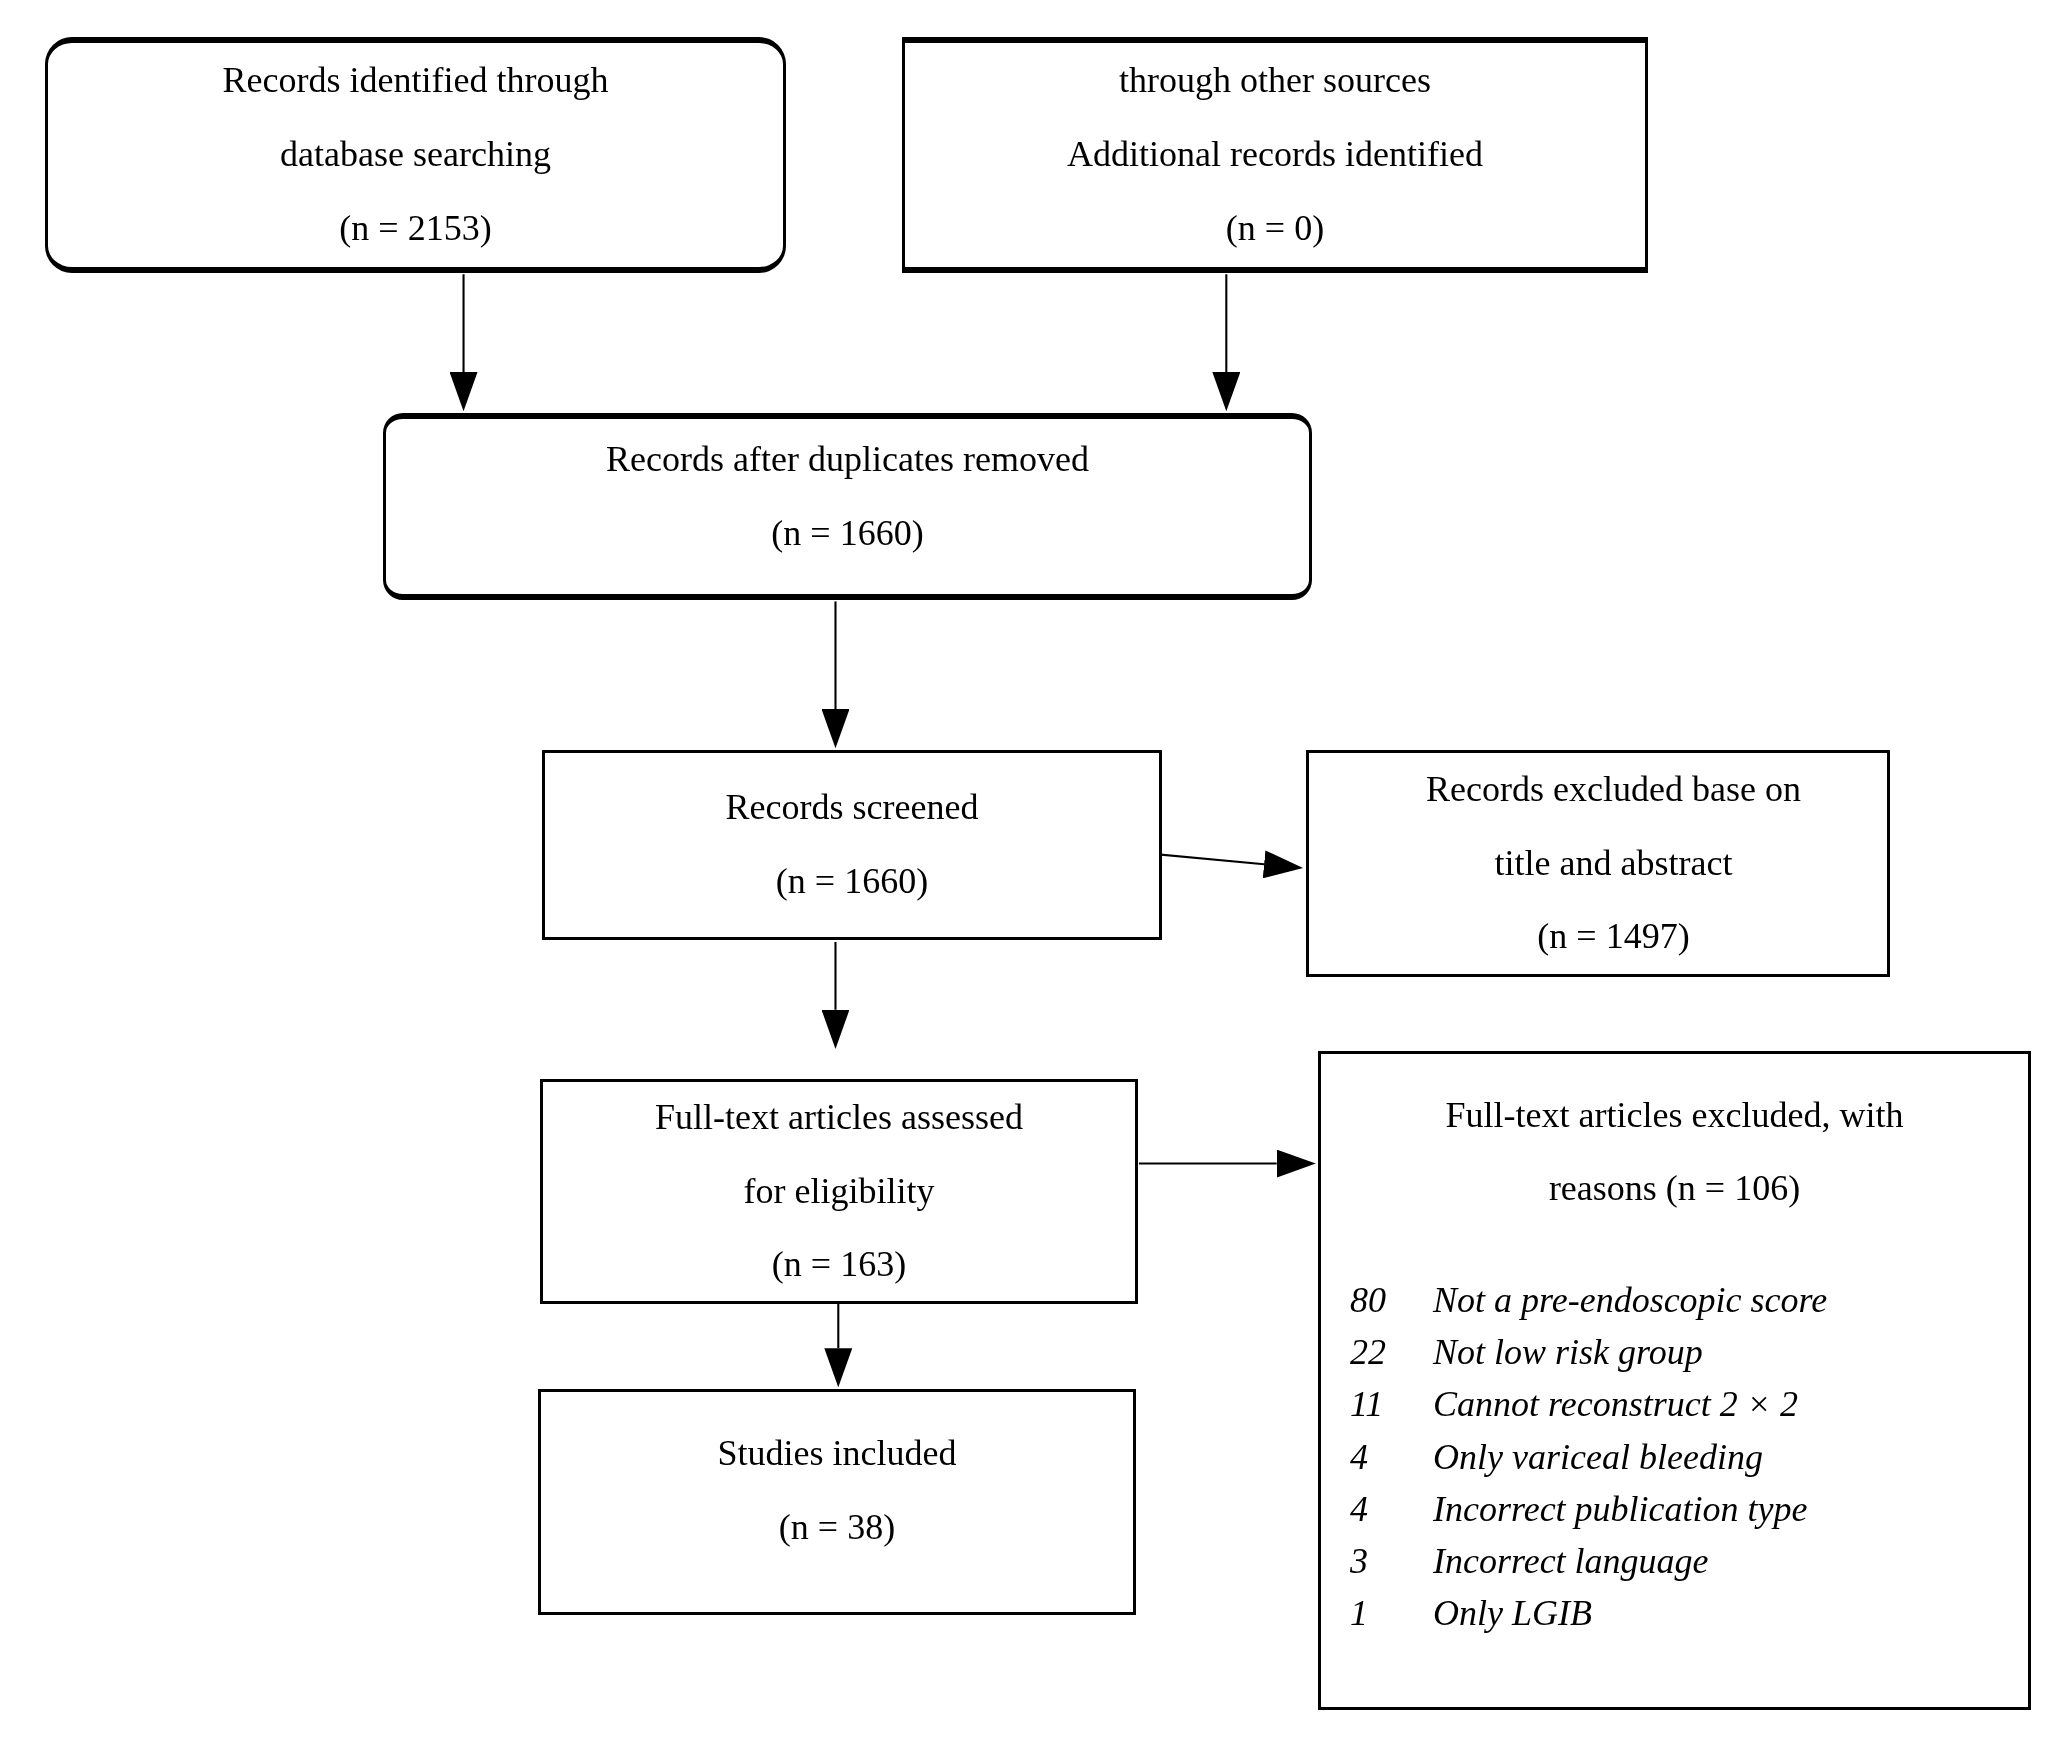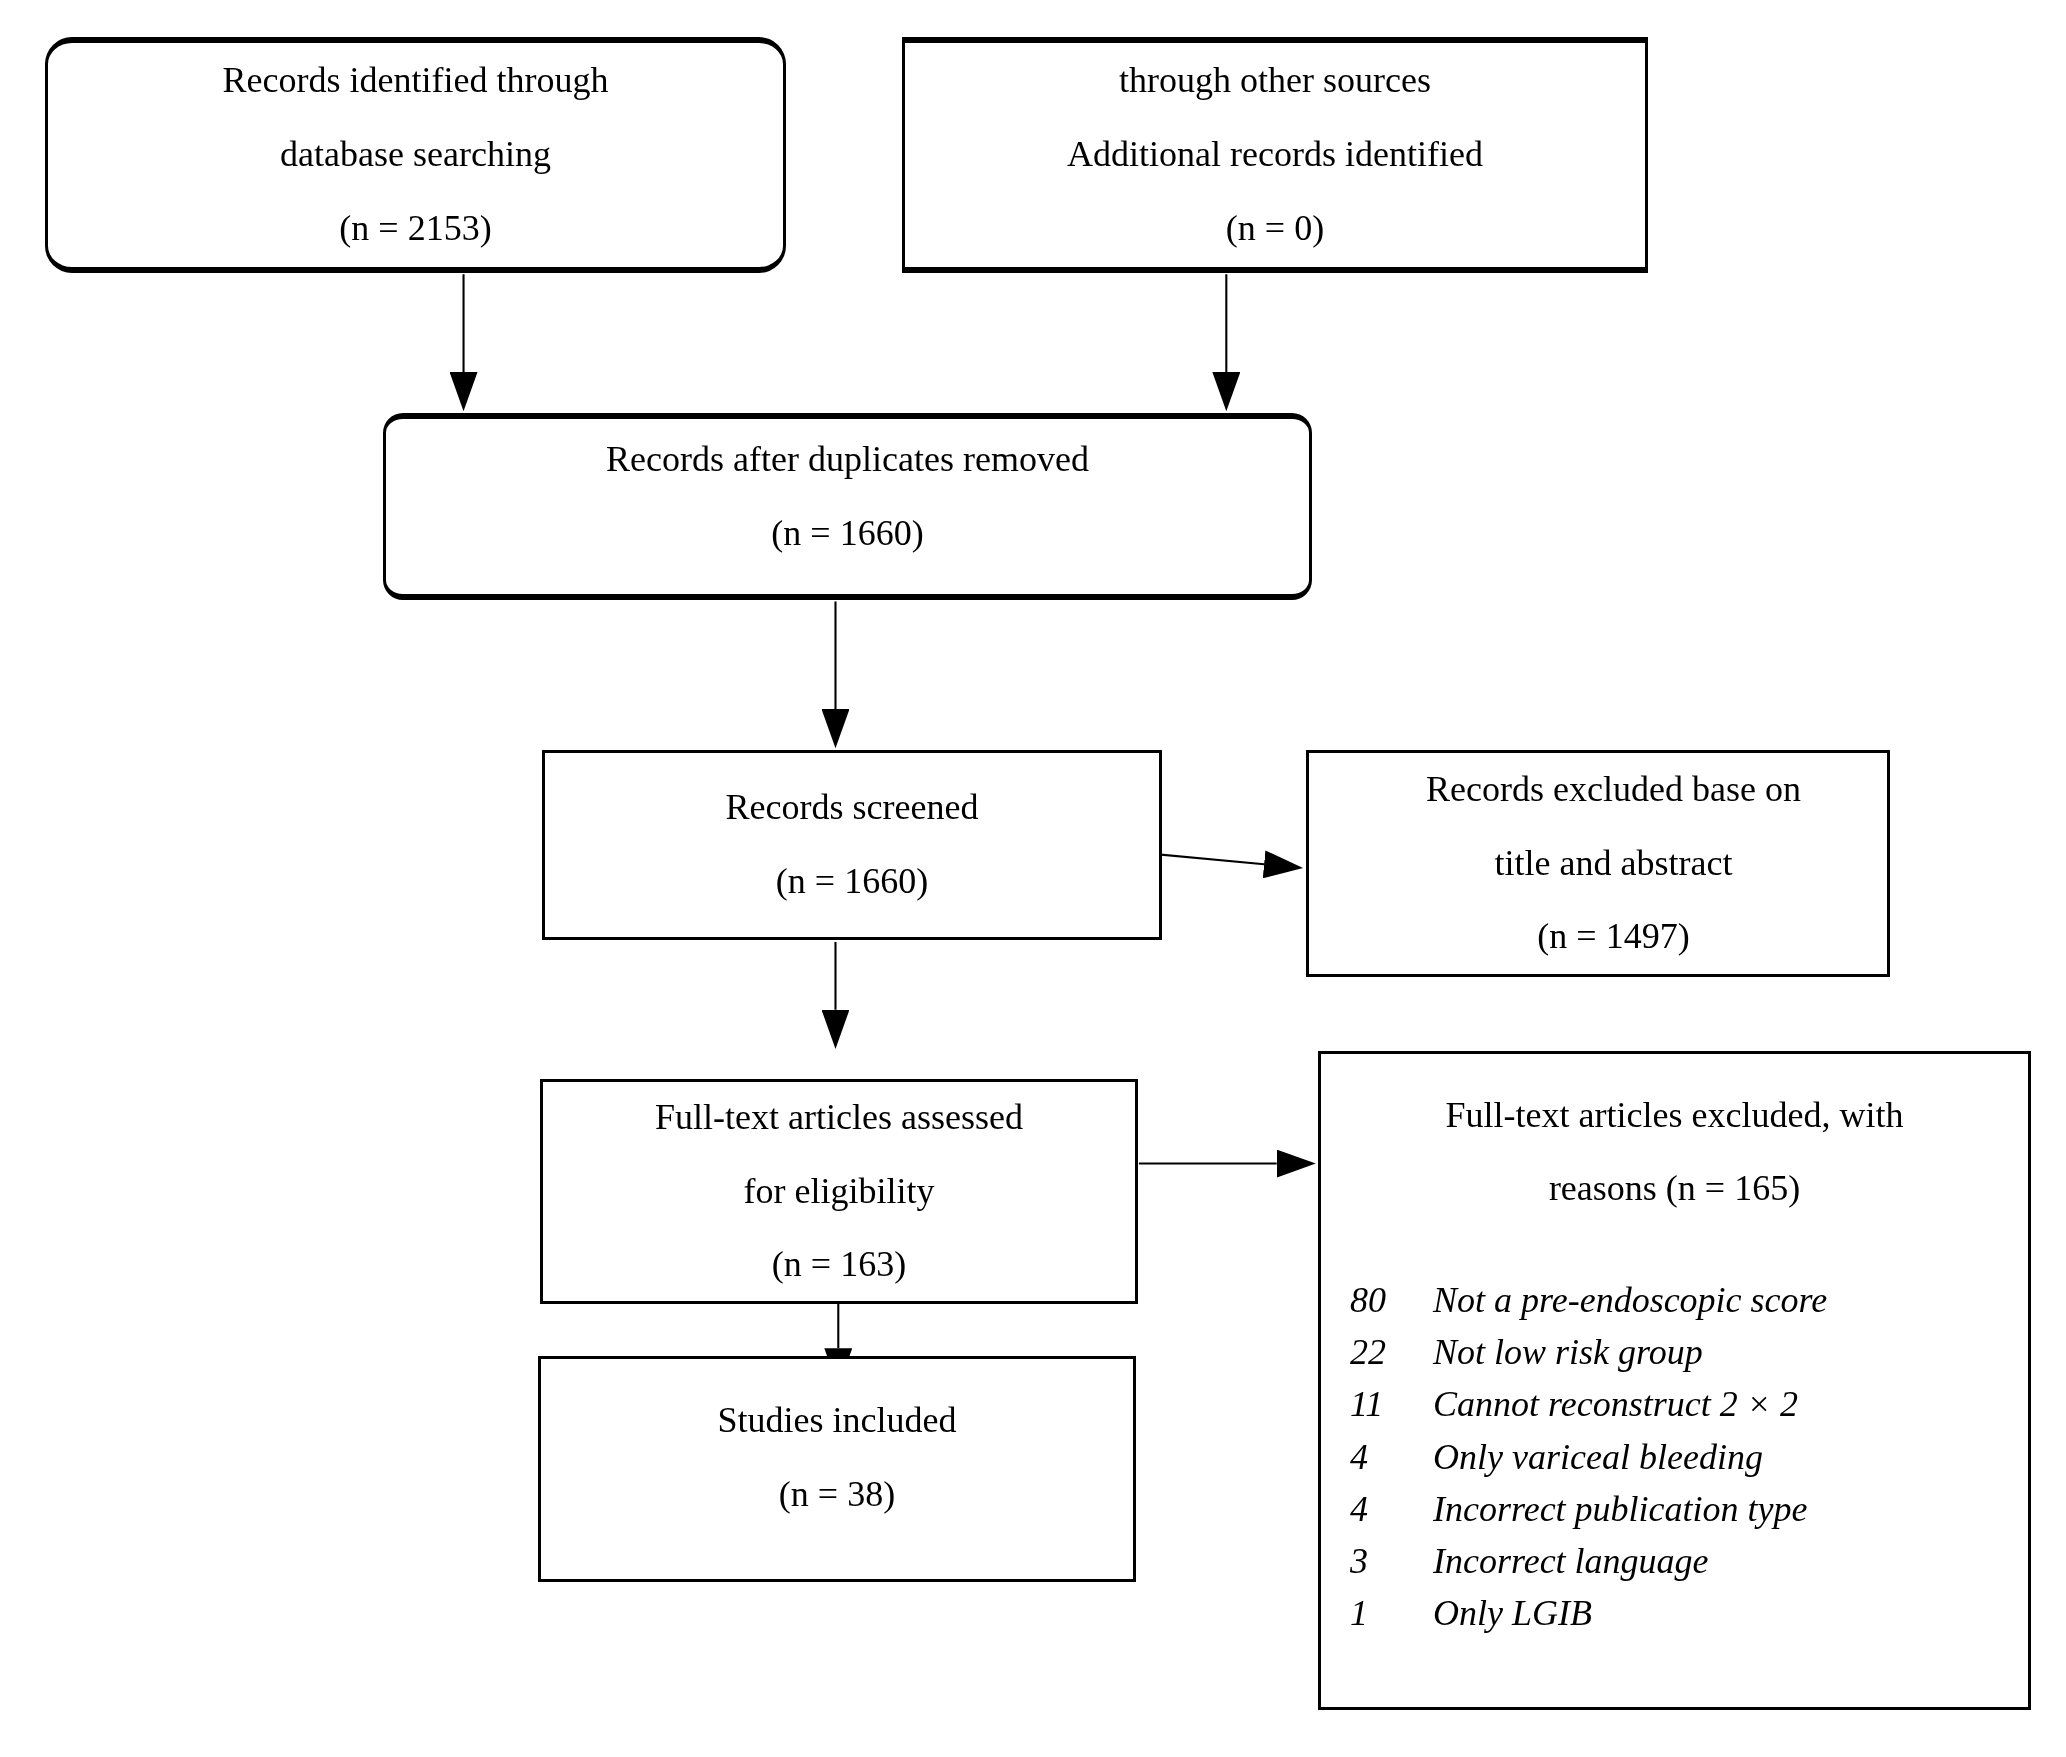--- a/index.html
+++ b/index.html
@@ -39,21 +39,21 @@
   #box-additional  { left: 902px; top: 37px;   width: 746px; height: 236px; }
   #box-dedup       { left: 383px;  top: 413px;  width: 929px; height: 187px; padding-bottom: 19.6px; border-radius: 20px; }
   #box-screened    { left: 542px;  top: 750px; width: 620px;  height: 190px; }
   #box-excl-title  { left: 1306px; top: 750px; width: 584px;  height: 227px; padding-left: 31px; }
   #box-fulltext    { left: 540px;  top: 1051px; width: 598px;  height: 225px; margin-top: 28px; }
   #box-excl-full   {
     left: 1318px; top: 1051px; width: 713px; height: 659px;
     justify-content: flex-start;
     padding-top: 24.5px;
   }
-  #box-included    { left: 538px;  top: 1356px; width: 598px;  height: 226px; padding-bottom: 23px; }
+  #box-included    { left: 538px;  top: 1389px; width: 598px;  height: 226px; padding-bottom: 23px; }
 
   .excl-title { width: 100%; text-align: center; }
   .reason-list {
     margin-top: 48px;
     width: 100%;
     display: flex;
     flex-direction: column;
     align-items: stretch;
   }
   .reason-row {
@@ -135,21 +135,21 @@
 
   <div class="box" id="box-fulltext">
     <div class="line">Full-text articles assessed</div>
     <div class="line">for eligibility</div>
     <div class="line">(n = 163)</div>
   </div>
 
   <div class="box" id="box-excl-full">
     <div class="excl-title">
       <div class="line">Full-text articles excluded, with</div>
-      <div class="line">reasons (n = 165)</div>
+      <div class="line">reasons (n = 106)</div>
     </div>
     <div class="reason-list">
       <div class="reason-row">
         <span class="reason-count">80</span>
         <span class="reason-label">Not a pre-endoscopic score</span>
       </div>
       <div class="reason-row">
         <span class="reason-count">22</span>
         <span class="reason-label">Not low risk group</span>
       </div>

